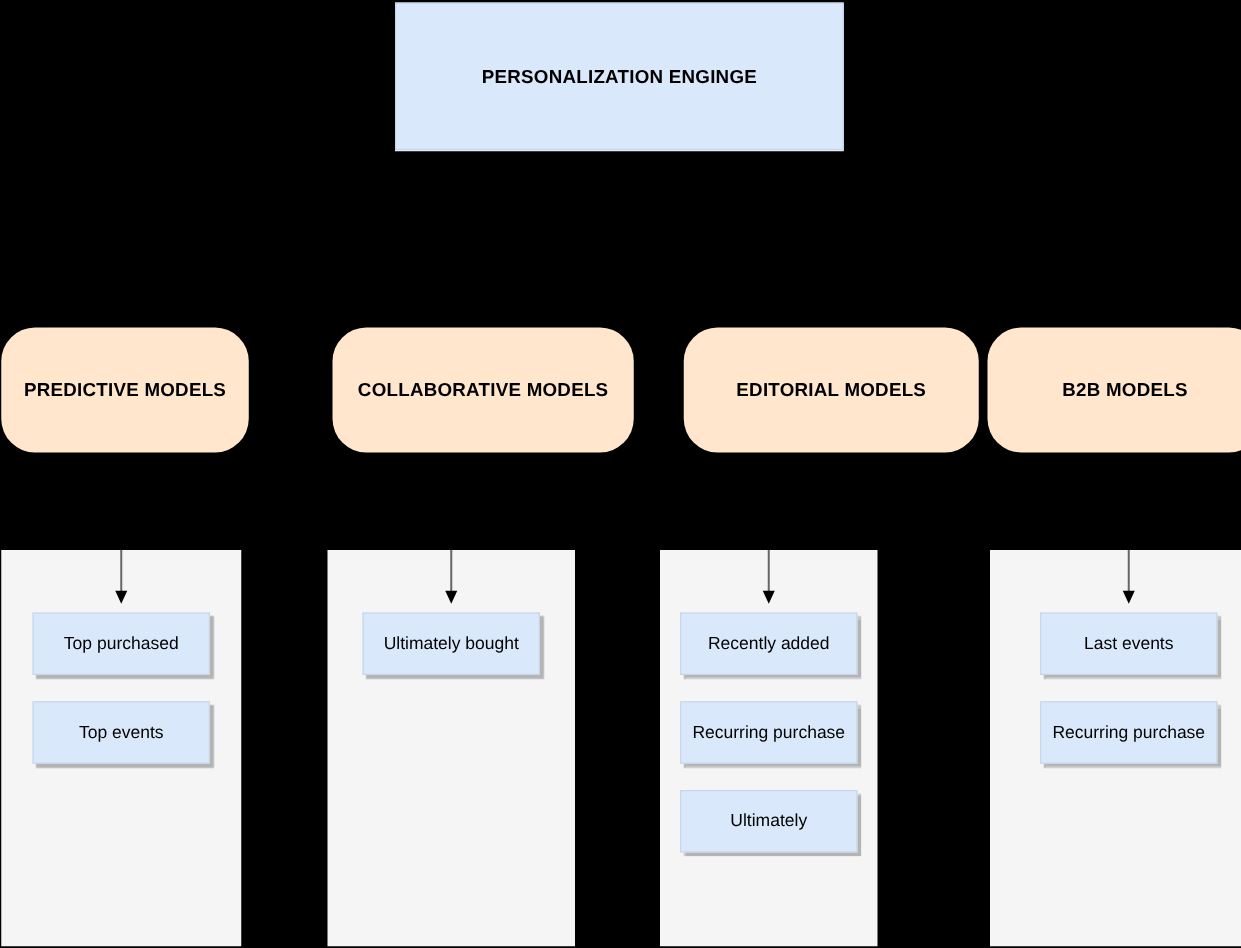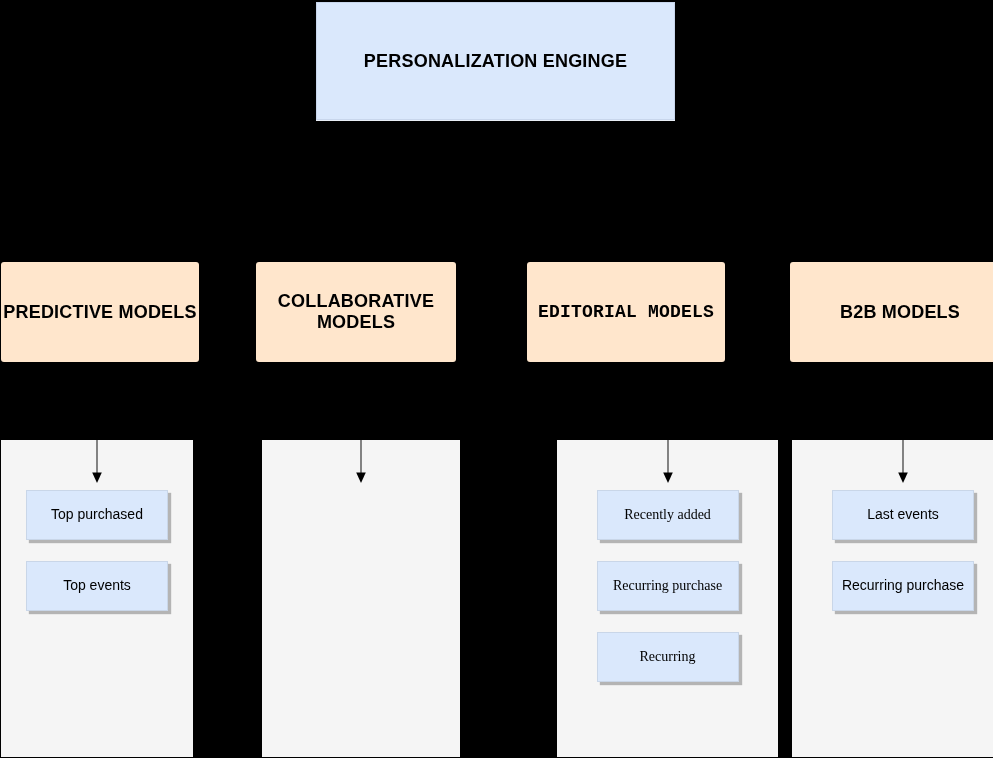--- a/index.html
+++ b/index.html
@@ -24,53 +24,53 @@
     height: 118px;
     background: #dae8fc;
     border: 1px solid #c8d6ec;
     box-shadow: 0 1px 0 #e9eef6;
     box-sizing: border-box;
     display: flex;
     align-items: center;
     justify-content: center;
   }
   .node-label {
-    font-size: 18px;
+    font-size: 15px;
     font-weight: bold;
     color: #000000;
     letter-spacing: 0.2px;
     text-align: center;
   }
   
   .cat-node {
     position: absolute;
     top: 262px;
     height: 100px;
     background: #ffe6cc;
-    border-radius: 3px;
+    border-radius: 27px;
     display: flex;
     align-items: center;
     justify-content: center;
     box-sizing: border-box;
   }
   .cat-0 { left: 1px;   width: 198px; }
-  .cat-1 { left: 256px; width: 200px; }
-  .cat-2 { left: 527px; width: 198px; font-family: Liberation Mono, monospace; }
+  .cat-1 { left: 266px; width: 241px; }
+  .cat-2 { left: 547px; width: 236px; }
   .cat-3 { left: 790px; width: 220px; }
   
   .lane {
     position: absolute;
     top: 440px;
     height: 317px;
     background: #f5f5f5;
     box-sizing: border-box;
   }
   .lane-0 { left: 1px;   width: 192px; }
   .lane-1 { left: 262px; width: 198px; }
-  .lane-2 { left: 557px; width: 221px; font-family: Liberation Serif, serif; }
+  .lane-2 { left: 528px; width: 174px; }
   .lane-3 { left: 792px; width: 222px; }
   .lane .arrow {
     position: absolute;
     top: 0;
     left: 50%;
     transform: translateX(-50%);
   }
   .items {
     position: absolute;
     top: 50px;
@@ -130,32 +130,33 @@
         <div class="item-node">Top events</div>
       </div>
   </div>
 
   <div class="lane lane-1">
     <svg class="arrow" width="14" height="44" viewBox="0 0 14 44">
       <line x1="7" y1="0" x2="7" y2="33" stroke="#666666" stroke-width="1.6"></line>
       <path d="M7 43 L2.2 32.5 L11.8 32.5 Z" fill="#000000"></path>
     </svg>
     <div class="items">
+        <div class="item-node">Ultimately bought</div>
       </div>
   </div>
 
   <div class="lane lane-2">
     <svg class="arrow" width="14" height="44" viewBox="0 0 14 44">
       <line x1="7" y1="0" x2="7" y2="33" stroke="#666666" stroke-width="1.6"></line>
       <path d="M7 43 L2.2 32.5 L11.8 32.5 Z" fill="#000000"></path>
     </svg>
     <div class="items">
         <div class="item-node">Recently added</div>
         <div class="item-node">Recurring purchase</div>
-        <div class="item-node">Recurring</div>
+        <div class="item-node">Ultimately</div>
       </div>
   </div>
 
   <div class="lane lane-3">
     <svg class="arrow" width="14" height="44" viewBox="0 0 14 44">
       <line x1="7" y1="0" x2="7" y2="33" stroke="#666666" stroke-width="1.6"></line>
       <path d="M7 43 L2.2 32.5 L11.8 32.5 Z" fill="#000000"></path>
     </svg>
     <div class="items">
         <div class="item-node">Last events</div>

